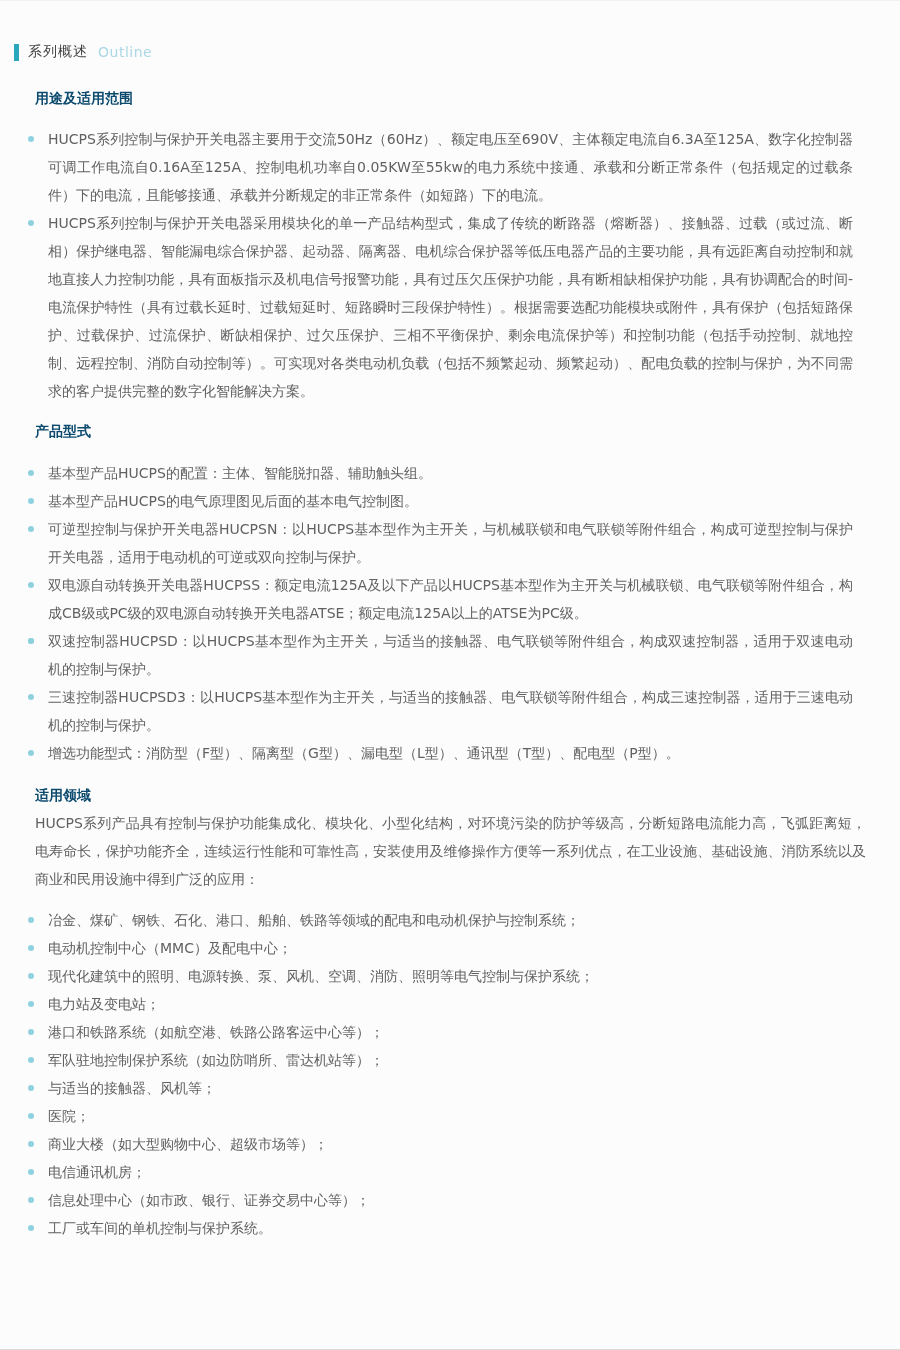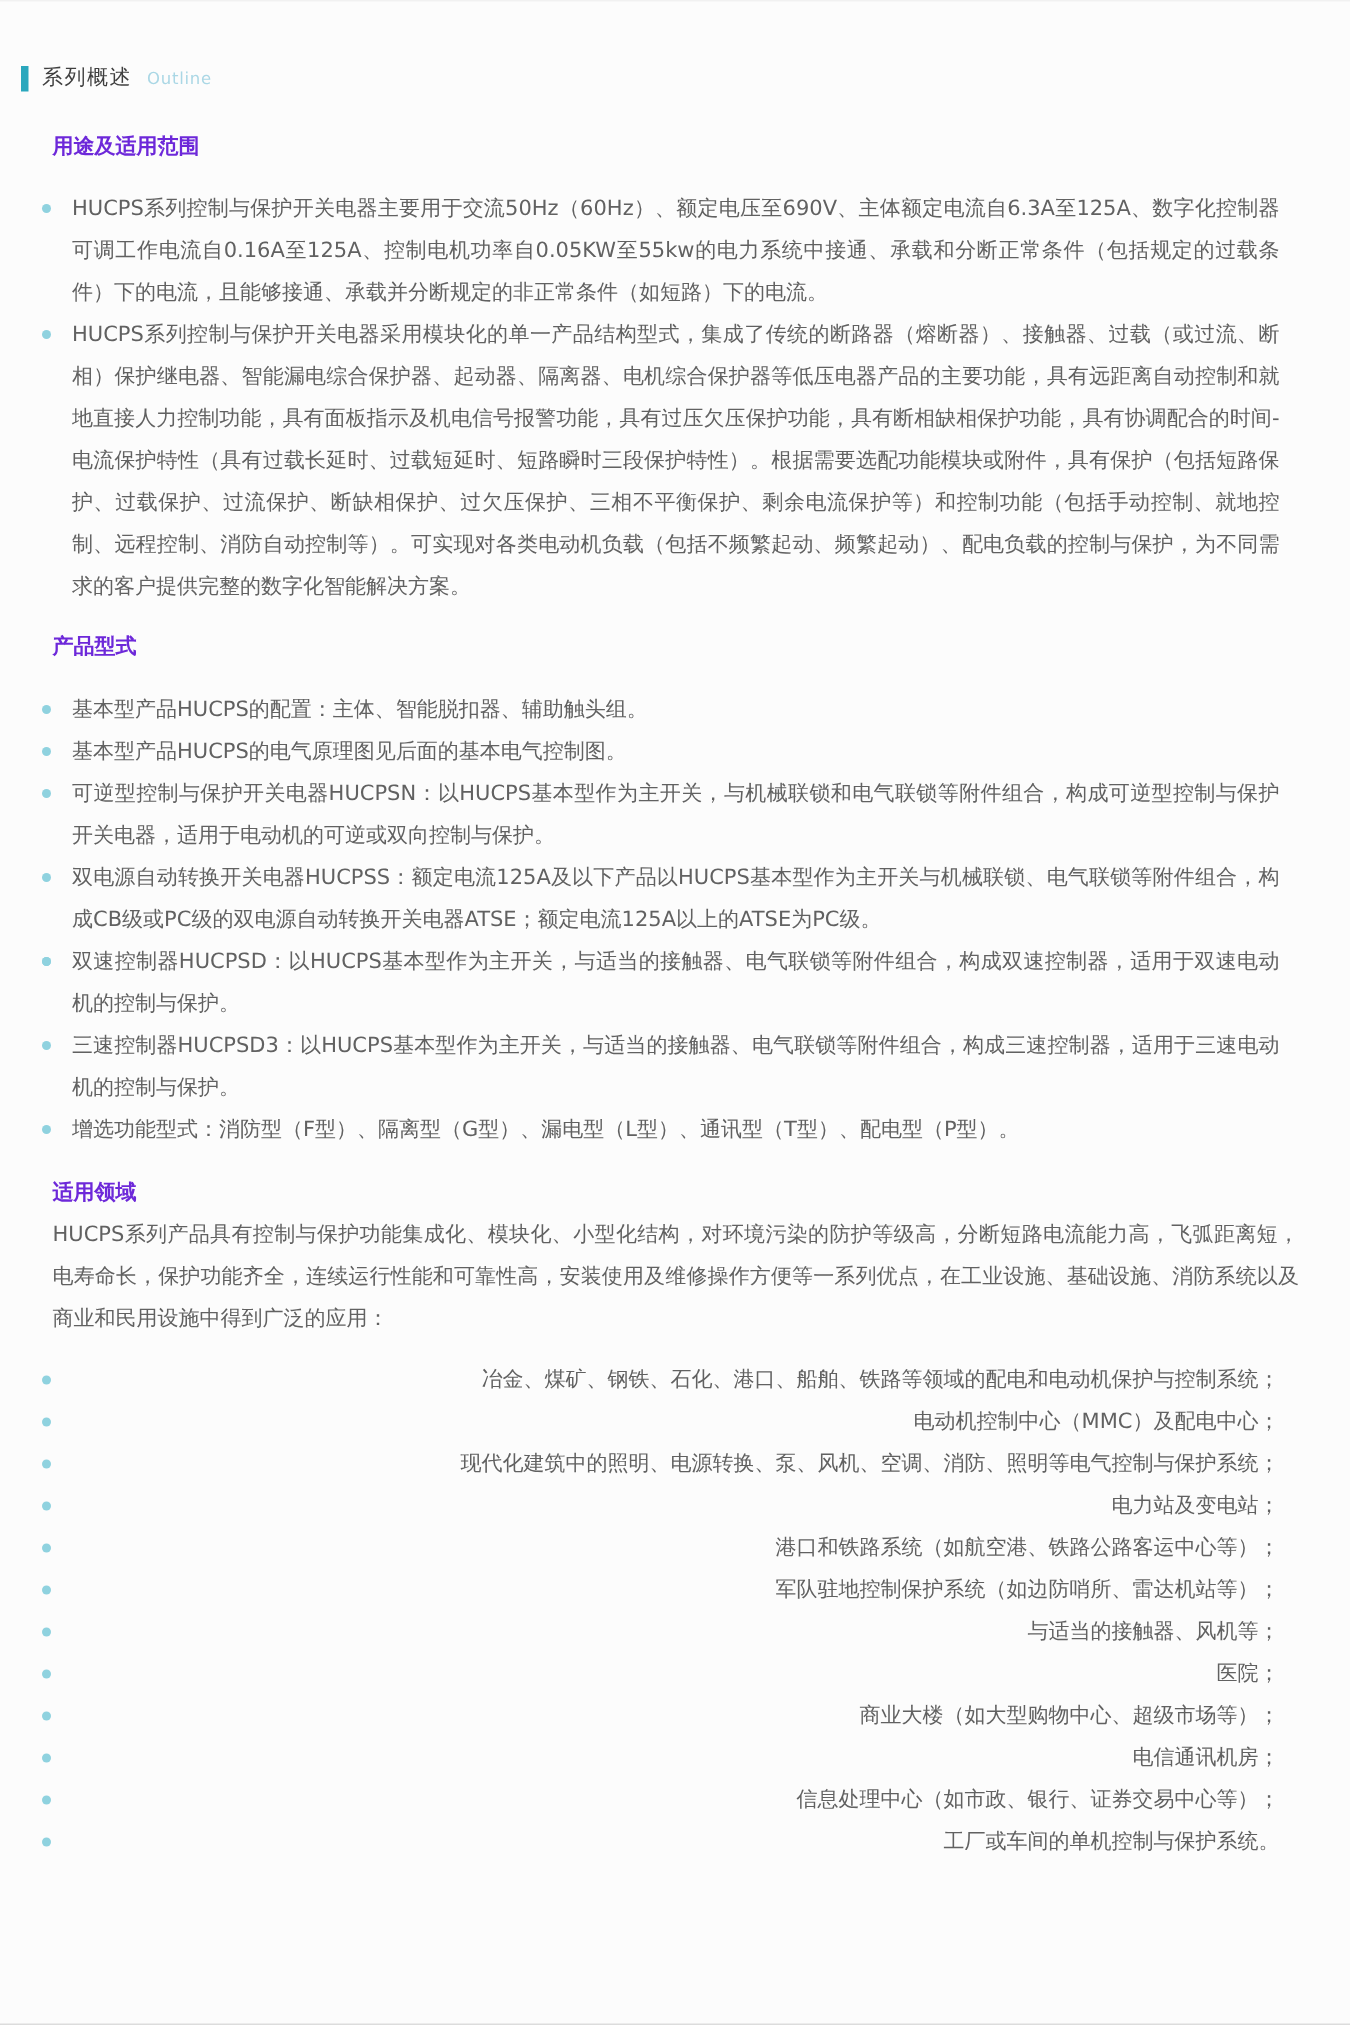--- a/index.html
+++ b/index.html
@@ -12,36 +12,36 @@
   }
   .series-header {
     margin:40px 0 0 14px;
     display:flex; align-items:center; height:22px;
   }
   .accent-bar {
     width:5px; height:17px; background:var(--accent,#2aa7bd);
     margin-right:9px; flex:0 0 auto;
   }
   .title-zh { font-size:14px; color:#3f3f3f; letter-spacing:1px; }
-  .title-en { font-size:11px; color:var(--title-en,#aad7e5); margin-left:10px; letter-spacing:0.5px; }
+  .title-en { font-size:14px; color:var(--title-en,#aad7e5); margin-left:10px; letter-spacing:0.5px; }
 
   .content {
     margin-top:21px;
     padding:0 34px 0 35px;
     font-size:14px; line-height:28px; color:#616161;
   }
   .sec-heading {
     margin:0; font-size:14px; line-height:28px;
-    font-weight:bold; color:#6d28d9;
+    font-weight:bold; color:#0c4a6e;
   }
   .sec-gap-1 { margin-top:2px;font-family:Liberation Serif, serif; }
   .sec-gap-2 { margin-top:14px; }
 
   ul.bullet-list { margin:13px; padding:0; list-style:none; }
-  ul.bullet-list li { position:relative;text-align:right; }
+  ul.bullet-list li { position:relative; }
   ul.para-list li { text-align:justify; }
   .bullet-dot {
     position:absolute; left:-20px; top:11px;
     width:6px; height:6px; border-radius:50%;
     background:var(--bullet,#8fd2df);
   }
   .intro { margin:0; text-align:justify; }
   .app-list { margin-top:6px; }
 </style>
 </head>

